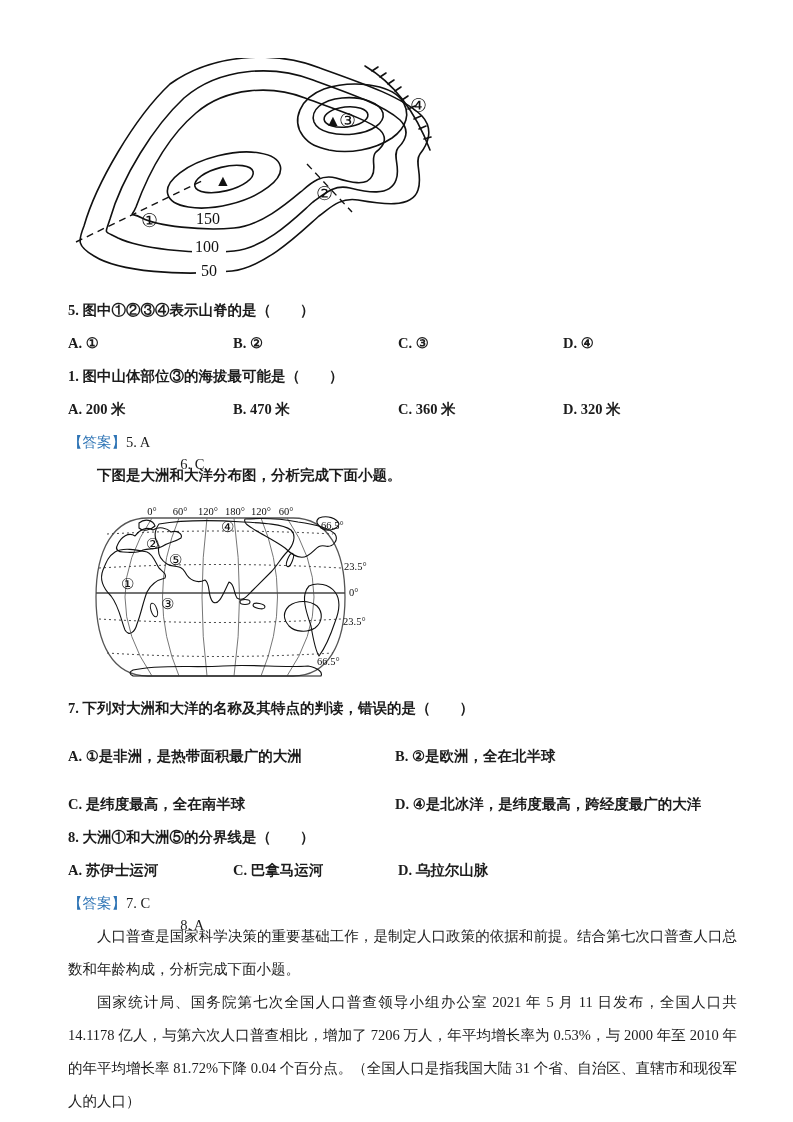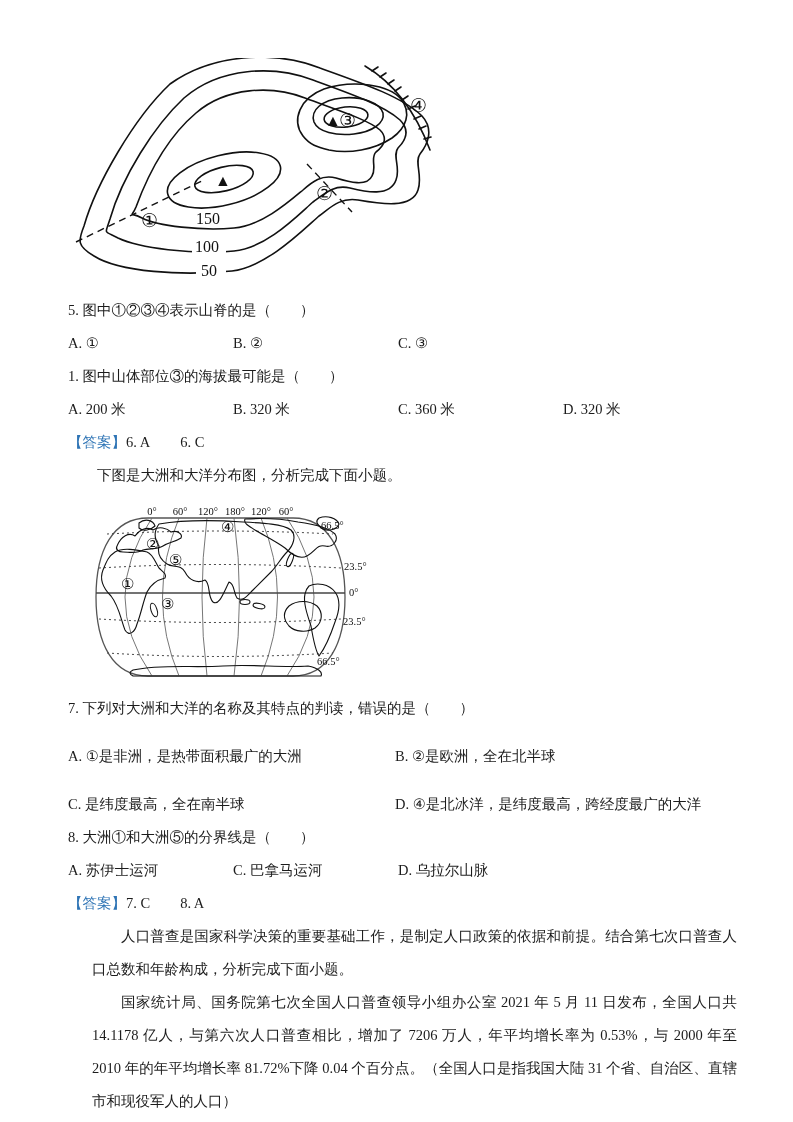--- a/index.html
+++ b/index.html
@@ -5,27 +5,27 @@
   * { margin:0; padding:0; box-sizing:border-box; }
   html,body { background:#ffffff; }
   .page {
     position:relative; width:793px; height:1122px; background:#fff;
     font-family:"Liberation Serif","DejaVu Serif",serif;
     color:#1c1c1c; font-size:14.5px; overflow:hidden;
     padding:58px 56px 0 68px;
   }
   .figwrap { display:block; }
   svg text { font-family:"Liberation Serif","DejaVu Serif",serif; fill:#111; }
-  .row { height:33px; line-height:33px; white-space:nowrap; }
+  .row { height:33px; line-height:33px; white-space:nowrap;font-weight:bold; }
   .opts4 { display:grid; grid-template-columns:165px 165px 165px 1fr; }
   .opts2 { display:grid; grid-template-columns:327px 1fr;margin-top:15px; }
   .ansrow { height:33px; line-height:33px; display:flex; align-items:flex-start; }
   .anslabel { color:#2e74b5; }
-  .ansgap { margin-left:30px; }
-  .para { line-height:33px; text-indent:2em; text-align:justify;margin-left:24px; }
+  .ansgap { margin-left:30px;margin-top:22px; }
+  .para { line-height:33px; text-indent:2em; text-align:justify; }
   .contour-svg { margin-left:-6px; margin-bottom:6px; }
   .map-svg { margin-left:25px; margin-top:14px; margin-bottom:6px; }
 </style>
 </head>
 <body>
 
 <div class="page">
 
   <svg class="contour-svg figwrap" width="402" height="230" viewBox="0 0 402 230">
     <g fill="none" stroke="#111" stroke-width="1.6" stroke-linecap="round">
@@ -80,31 +80,32 @@
       <text x="133" y="194">100</text>
       <text x="139" y="218">50</text>
     </g>
   </svg>
 
   <div class="row">5. 图中①②③④表示山脊的是（　　）</div>
   <div class="opts4">
     <span class="row">A. ①</span>
     <span class="row">B. ②</span>
     <span class="row">C. ③</span>
+    <span class="row">D. ④</span>
   </div>
   <div class="row">1. 图中山体部位③的海拔最可能是（　　）</div>
   <div class="opts4">
     <span class="row">A. 200 米</span>
-    <span class="row">B. 320 米</span>
+    <span class="row">B. 470 米</span>
     <span class="row">C. 360 米</span>
     <span class="row">D. 320 米</span>
   </div>
   <div class="ansrow">
     <span class="anslabel">【答案】</span>
-      <span>6. A</span>
+      <span>5. A</span>
       <span class="ansgap">6. C</span>
   </div>
 
   <div class="row" style="text-indent:2em;">下图是大洲和大洋分布图，分析完成下面小题。</div>
 
   <svg class="map-svg figwrap" width="292" height="180" viewBox="0 0 292 180">
 
     <path fill="none" stroke="#555" stroke-width="1.3" d="M55,12 H200 C235,12 252,44 252,91 C252,138 235,170 200,170 H55 C20,170 3,138 3,91 C3,44 20,12 55,12 Z"></path>
 
     <g fill="none" stroke="#666" stroke-width="0.9">

